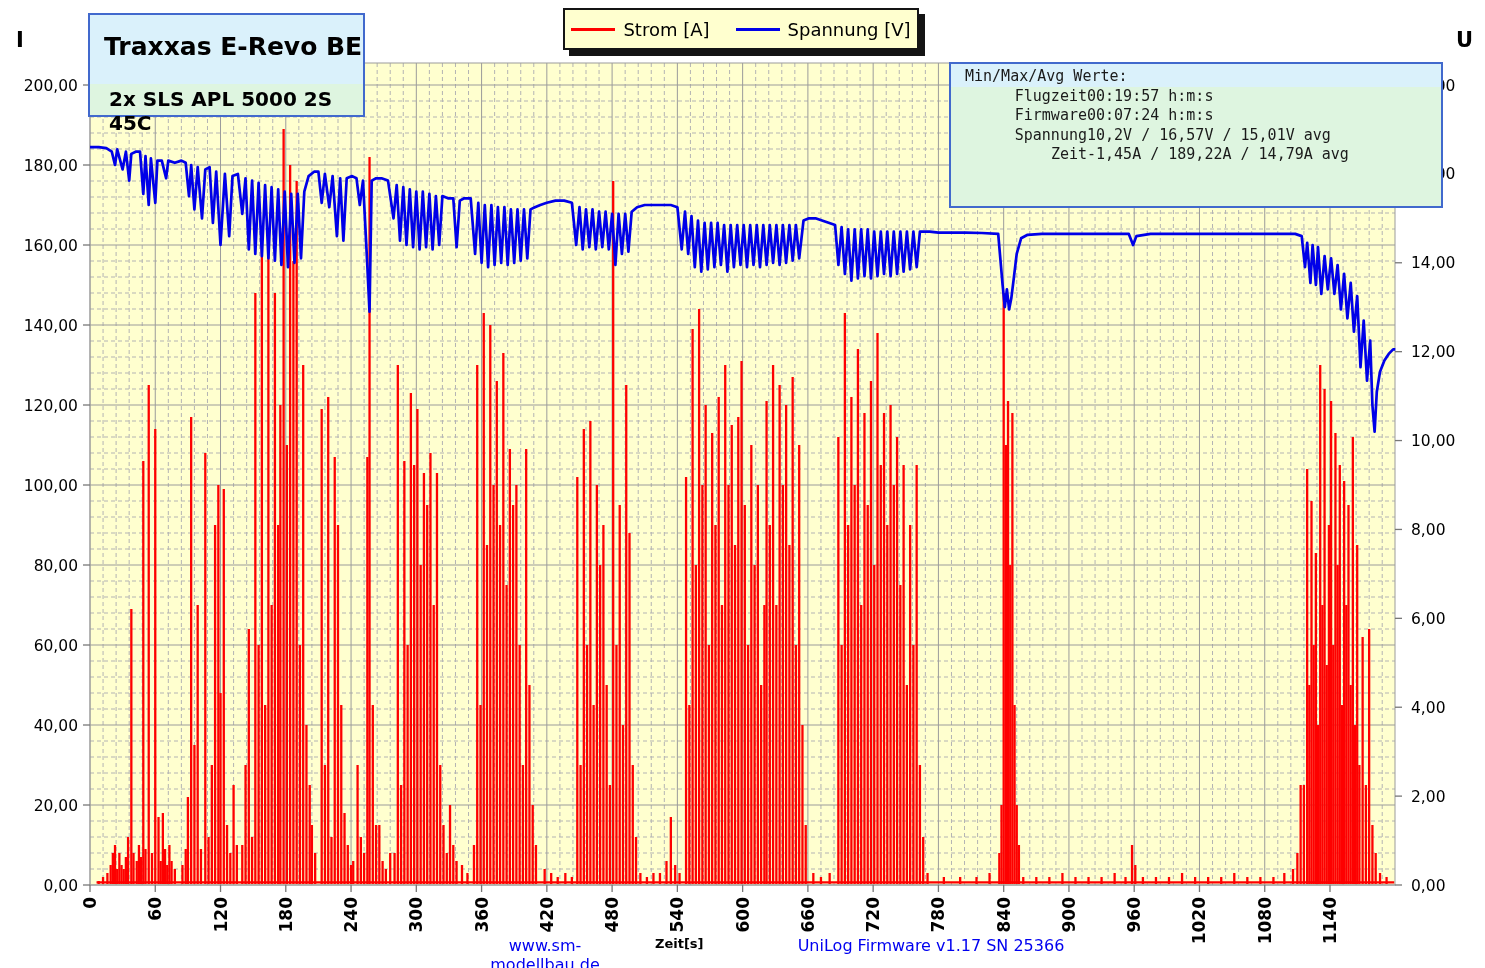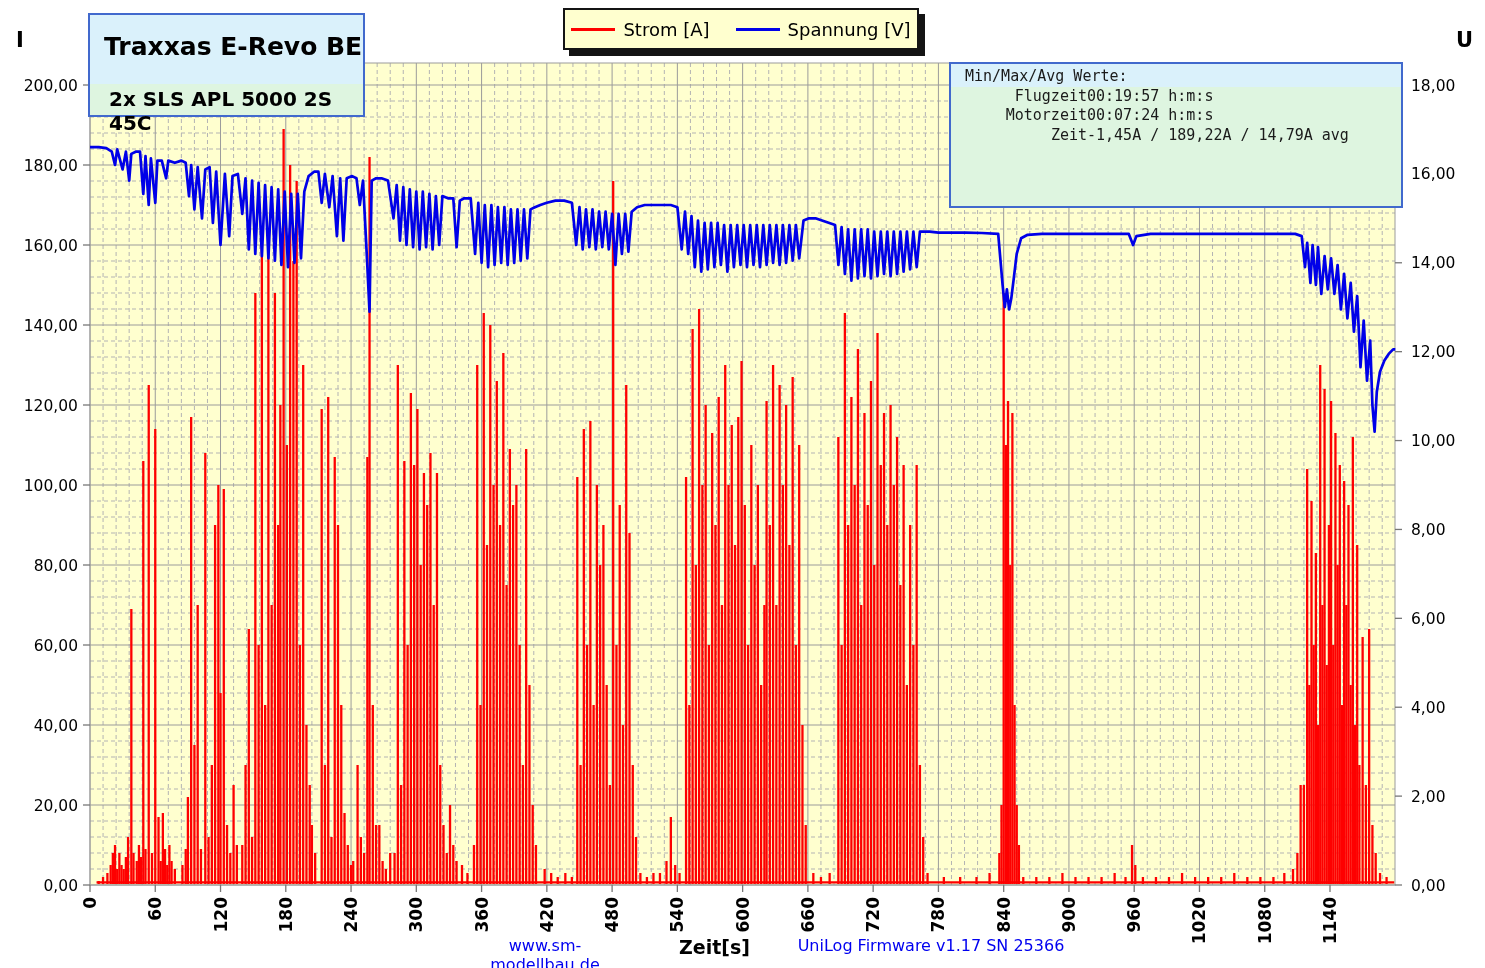--- a/index.html
+++ b/index.html
@@ -16,31 +16,31 @@
               display:flex;align-items:center;justify-content:center;gap:26px;}
   .legend-item{display:flex;align-items:center;gap:8px;font-size:18px;color:#000;}
   .legend-line{display:inline-block;width:44px;height:0;border-top:3px solid #f00;}
 
   #title-box{position:absolute;left:88px;top:13px;width:277px;height:104px;box-sizing:border-box;
              border:2px solid #4169cd;
              background:linear-gradient(to bottom,#daf1fb 0,#daf1fb 69%,#def5e0 69%,#def5e0 100%);}
   #title-box .t1{position:absolute;left:14px;top:17px;font-size:25px;font-weight:bold;color:#000;}
   #title-box .t2{position:absolute;left:19px;top:72px;font-size:20px;font-weight:bold;color:#000;}
 
-  #stats-box{position:absolute;left:949px;top:62px;width:454px;height:146px;box-sizing:border-box;
+  #stats-box{position:absolute;left:949px;top:62px;width:494px;height:146px;box-sizing:border-box;
              border:2px solid #4169cd;
              background:linear-gradient(to bottom,#daf1fb 0,#daf1fb 16%,#def5e0 16%,#def5e0 100%);
              font-family:"DejaVu Sans Mono","Liberation Mono",monospace;
              font-size:15px;color:#1a1a1a;padding:3px 0 0 14px;}
   #stats-box .srow{display:flex;line-height:19.6px;white-space:pre;}
   #stats-box .slabel{display:inline-block;min-width:122px;text-align:right;}
 
   .footer-text{position:absolute;top:936px;font-size:16px;}
   #footer-website{left:460px;width:170px;text-align:center;color:#0000f0;}
-  #footer-xlabel{left:655px;width:95px;text-align:right;color:#000;font-weight:bold;font-size:19px;}
+  #footer-xlabel{left:655px;width:95px;text-align:left;color:#000;font-weight:bold;font-size:13px;}
   #footer-firmware{left:786px;width:290px;text-align:center;color:#0000f0;}
 </style>
 </head>
 <body>
 
 <div id="stage">
 
   <svg id="chart-svg" width="1485" height="968">
       <rect x="90" y="63" width="1305" height="822" fill="#ffffcf"></rect>
       <g stroke="#b3b3b3" stroke-width="1" stroke-dasharray="4,3">
@@ -616,21 +616,22 @@
   </div>
 
   <div id="title-box">
     <div class="t1">Traxxas  E-Revo BE</div>
     <div class="t2">2x SLS APL 5000 2S 45C</div>
   </div>
 
   <div id="stats-box">
     <div class="srow">Min/Max/Avg Werte:</div>
     <div class="srow"><span class="slabel">Flugzeit</span><span>00:19:57 h:m:s</span></div>
-    <div class="srow"><span class="slabel">Motorzeit</span><span>00:07:24 h:m:s</span></div>
+    <div class="srow"><span class="slabel">Firmware</span><span>00:07:24 h:m:s</span></div>
+    <div class="srow"><span class="slabel">Spannung</span><span>10,2V / 16,57V / 15,01V avg</span></div>
     <div class="srow"><span class="slabel">Zeit</span><span>-1,45A / 189,22A / 14,79A avg</span></div>
   </div>
 
   <div class="footer-text" id="footer-website">www.sm-modellbau.de</div>
   <div class="footer-text" id="footer-xlabel">Zeit[s]</div>
   <div class="footer-text" id="footer-firmware">UniLog Firmware v1.17 SN 25366</div>
 
 </div>
 
 </body></html>

